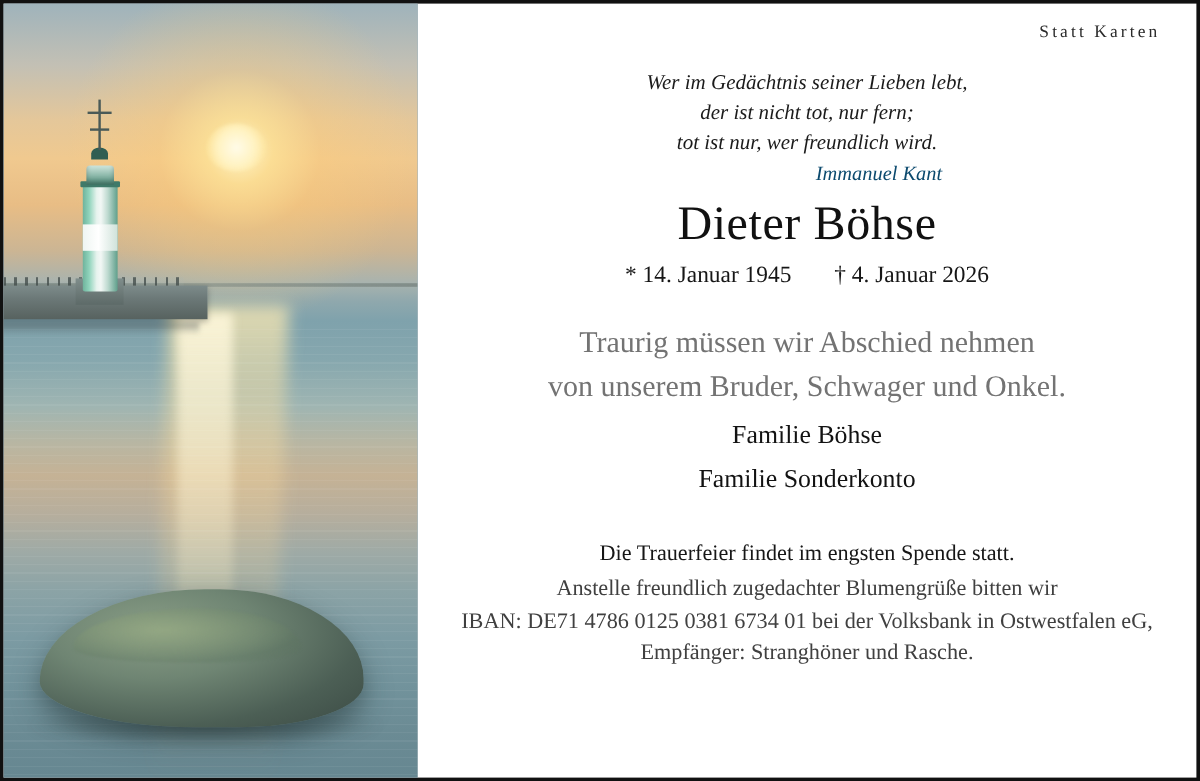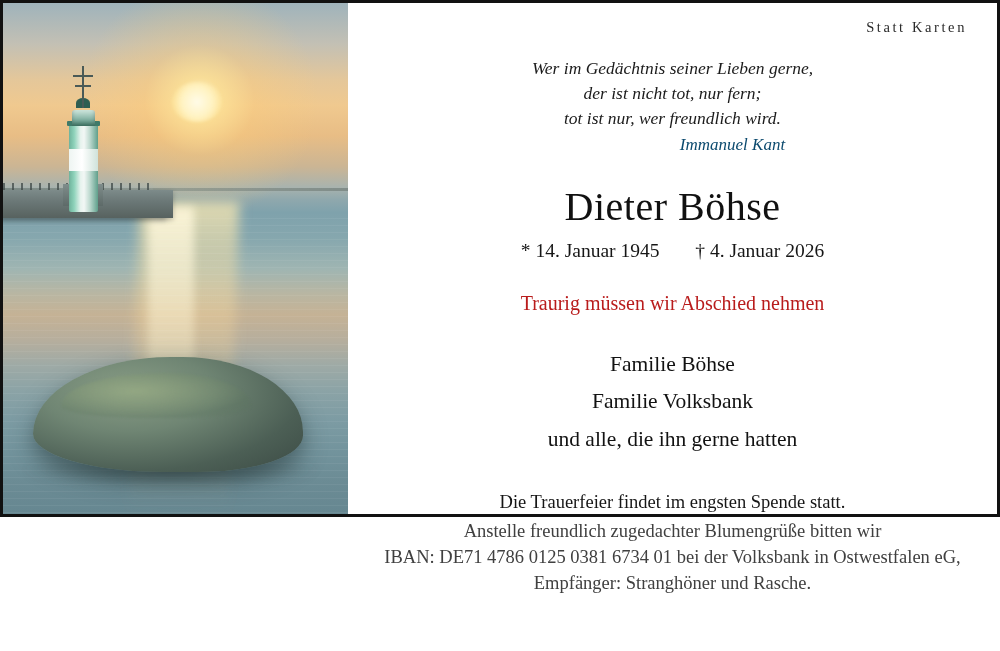--- a/index.html
+++ b/index.html
@@ -11,21 +11,21 @@
     width: 1000px;
     height: 651px;
     font-family: "Liberation Serif", serif;
     color: #1a1a1a;
     overflow: hidden;
   }
 
   .obituary {
     position: relative;
     width: 1000px;
-    height: 517px;
+    height: 651px;
     background: #ffffff;
     border: 3px solid #111111;
     box-sizing: border-box;
     display: flex;
     flex-direction: row;
   }
 
   
   .photo-panel {
     position: relative;
@@ -300,46 +300,46 @@
   }
   .verse-attrib {
     font-style: italic;
     font-size: 17px;
     margin-top: 2px;
     padding-left: 120px;
     color: #0c4a6e;
   }
 
   .name {
-    margin-top: 29px;
+    margin-top: 8px;
     font-size: 40px;
     letter-spacing: 0.5px;
     color: #111111;
     line-height: 1.05;
   }
 
   .dates {
     margin-top: 12px;
     font-size: 19.5px;
     color: #161616;
   }
   .dates .gap {
     display: inline-block;
     width: 26px;
   }
 
   .farewell {
     margin-top: 26px;
-    font-size: 20px;
+    font-size: 25px;
     line-height: 1.5;
-    color: #b91c1c;
+    color: #737373;
   }
 
   .families {
-    margin-top: 28px;
+    margin-top: 2px;
     font-size: 21.5px;
     line-height: 1.75;
     color: #121212;
   }
 
   .ceremony {
     margin-top: 30px;
     font-size: 18.5px;
     line-height: 1.48;
     color: #161616;
@@ -379,42 +379,42 @@
       <div class="rock"></div>
       <div class="rock-moss"></div>
     </div>
   </div>
 
   <div class="text-panel">
 
     <div class="statt-karten">Statt Karten</div>
 
     <div class="verse">
-      <div>Wer im Gedächtnis seiner Lieben gerne,</div>
+      <div>Wer im Gedächtnis seiner Lieben lebt,</div>
       <div>der ist nicht tot, nur fern;</div>
       <div>tot ist nur, wer freundlich wird.</div>
       <div class="verse-attrib">Immanuel Kant</div>
     </div>
 
     <div class="name">Dieter Böhse</div>
 
     <div class="dates">
       <span>* 14. Januar 1945</span>
       <span class="gap"></span>
       <span>† 4. Januar 2026</span>
     </div>
 
     <div class="farewell">
       <div>Traurig müssen wir Abschied nehmen</div>
+      <div>von unserem Bruder, Schwager und Onkel.</div>
     </div>
 
     <div class="families">
       <div>Familie Böhse</div>
-      <div>Familie Volksbank</div>
-      <div>und alle, die ihn gerne hatten</div>
+      <div>Familie Sonderkonto</div>
     </div>
 
     <div class="ceremony">
       <div>Die Trauerfeier findet im engsten Spende statt.</div>
     </div>
 
     <div class="donation">
       <div>Anstelle freundlich zugedachter Blumengrüße bitten wir</div>
       <div>IBAN: DE71 4786 0125 0381 6734 01 bei der Volksbank in Ostwestfalen eG,</div>
       <div>Empfänger: Stranghöner und Rasche.</div>

